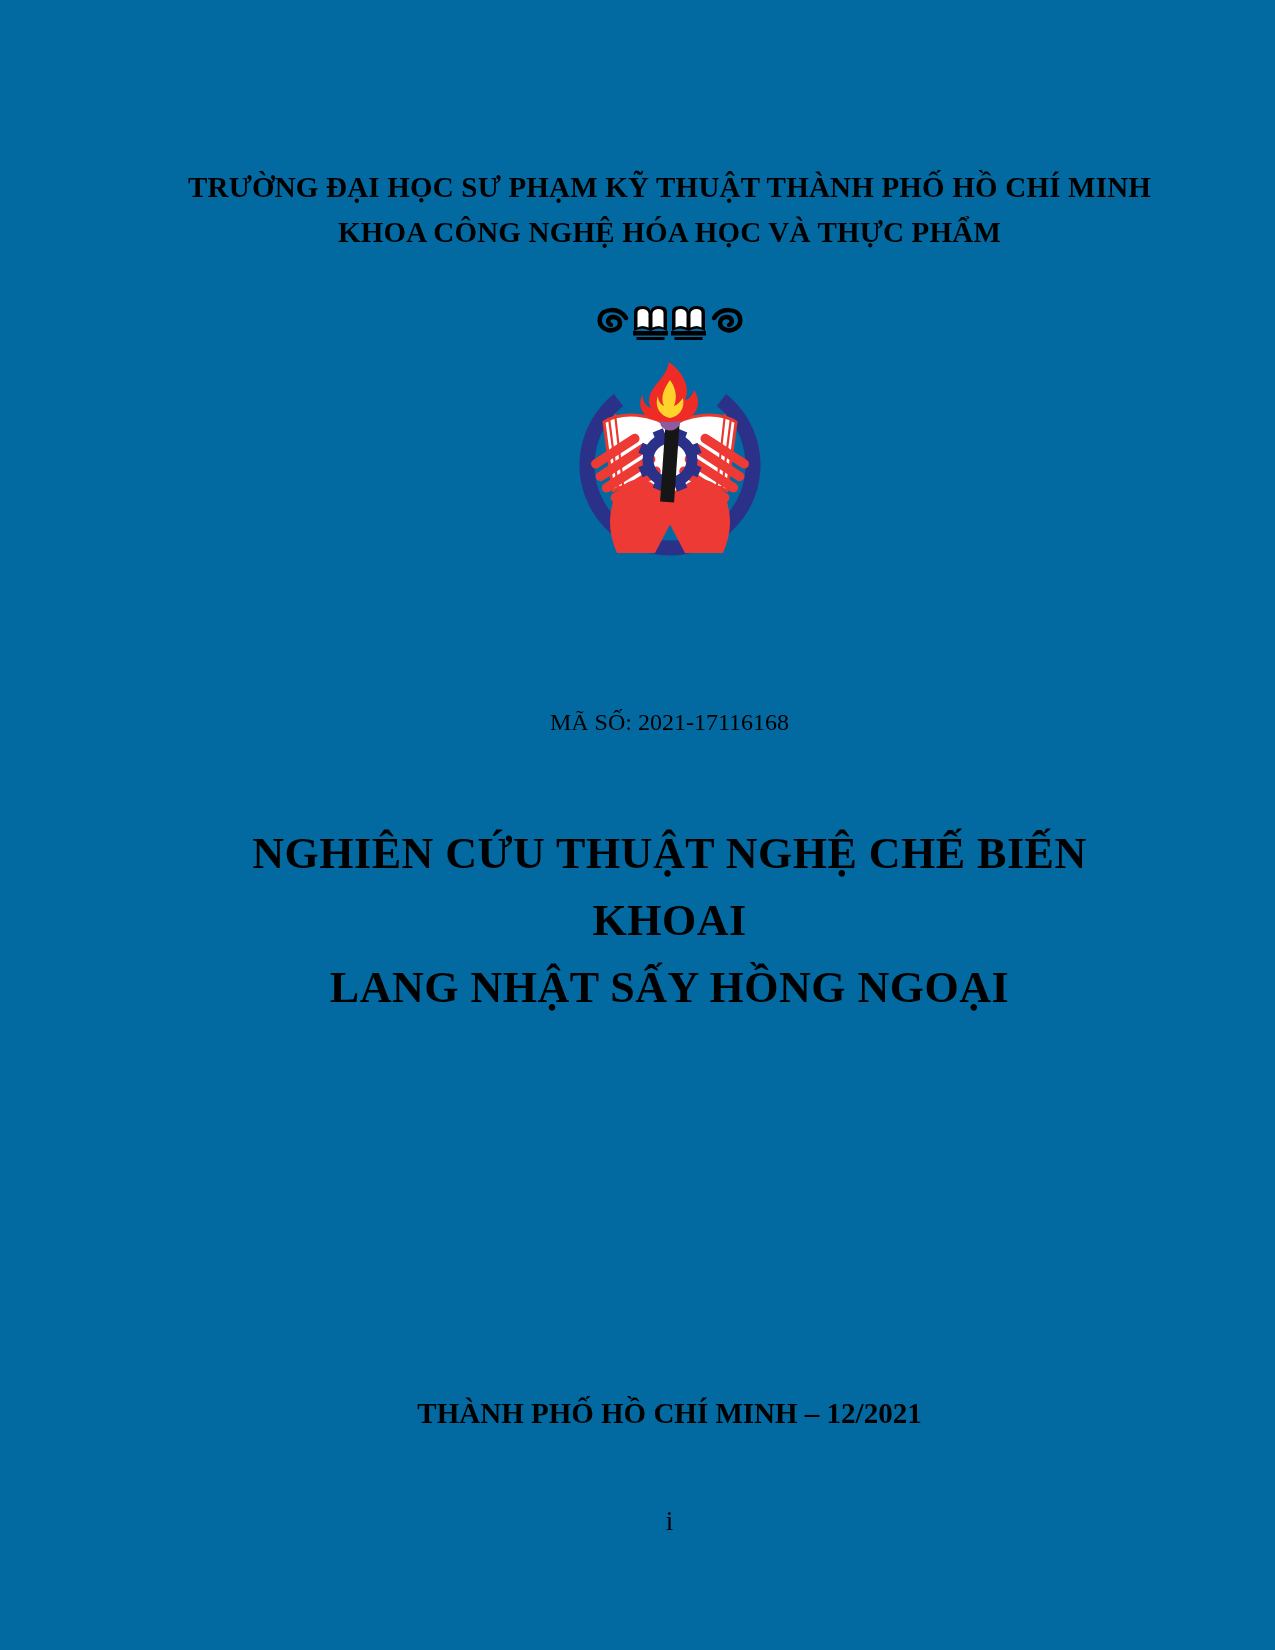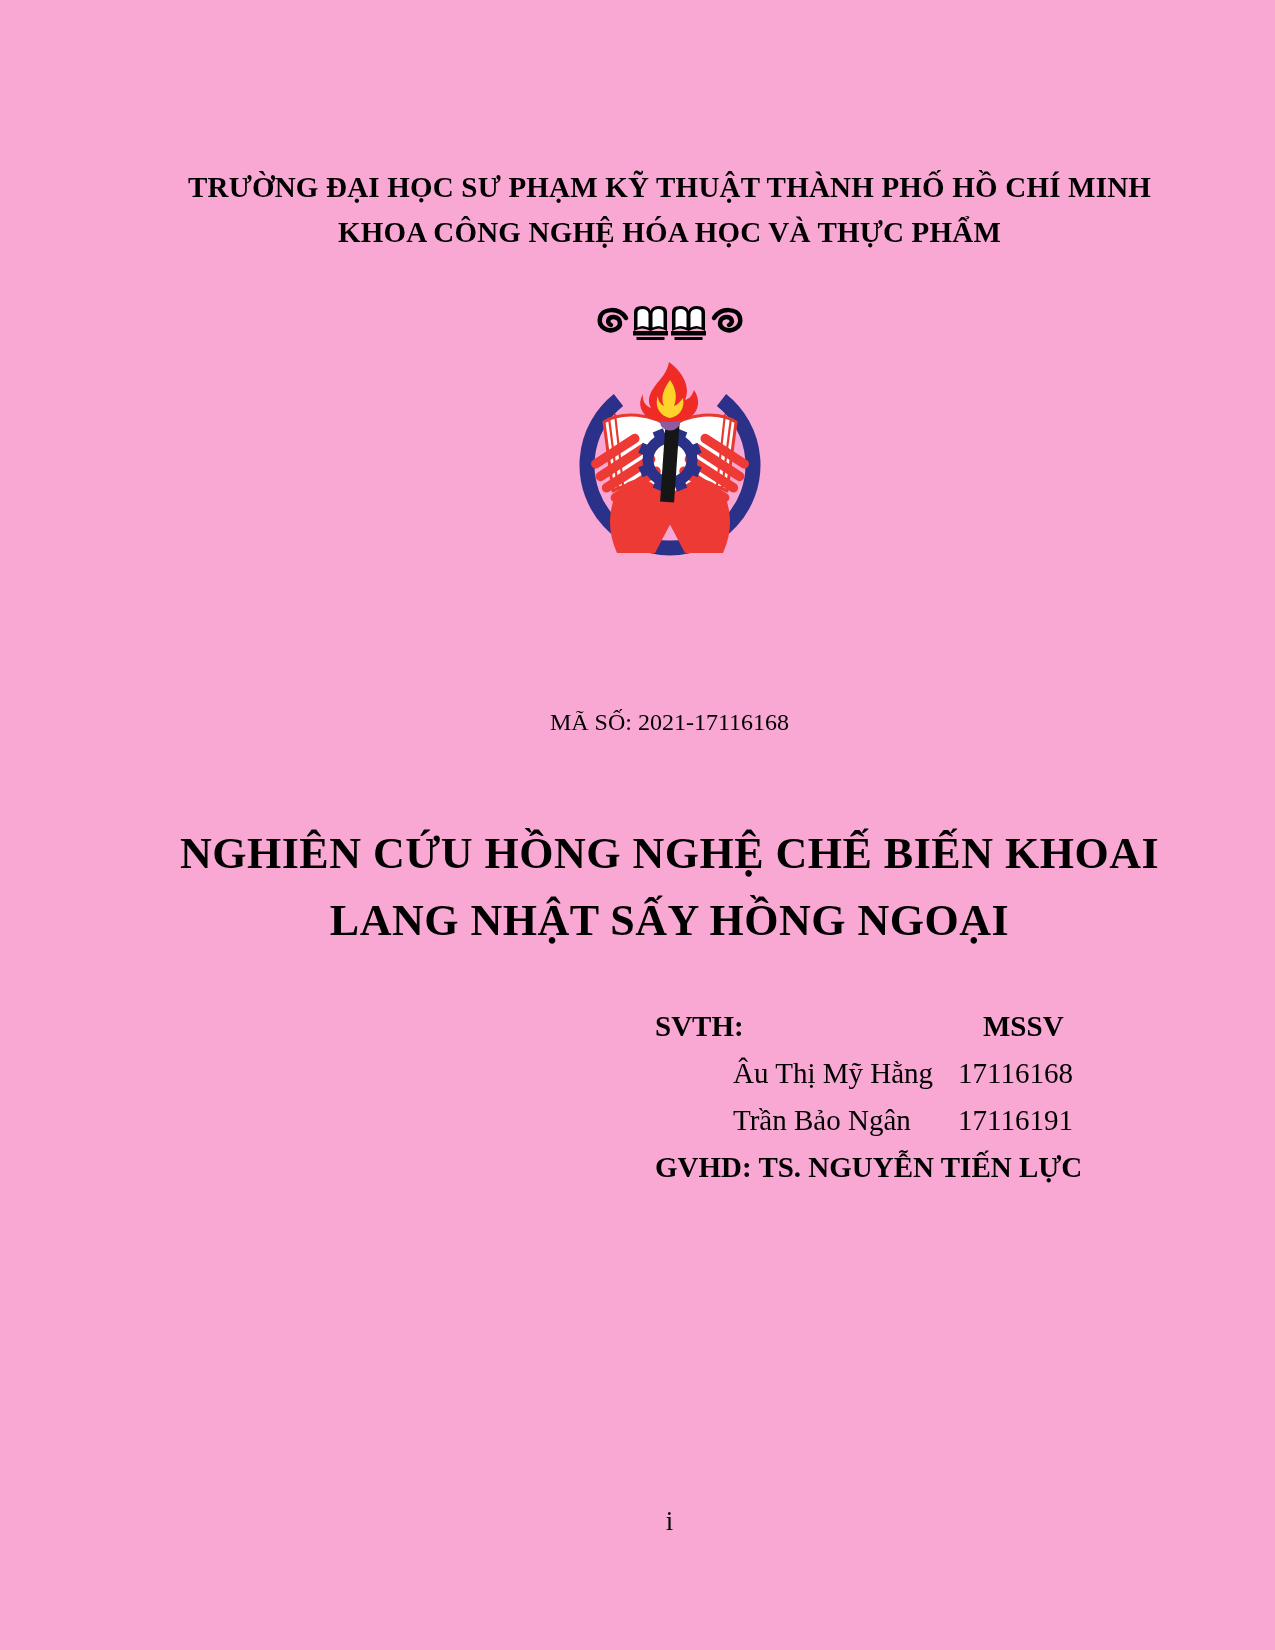--- a/index.html
+++ b/index.html
@@ -1,20 +1,20 @@
 <!DOCTYPE html>
 <html><head>
 <meta charset="utf-8">
 <style>
   html,body{margin:0;padding:0;background:#888;}
   .page{
     position:relative;
     width:1275px;height:1650px;
     margin:0 auto;
-    background:#f9a8d4;
+    background:#0369a1;
     font-family:"Liberation Serif","DejaVu Serif",serif;
     color:#000;
     overflow:hidden;
   }
   .band{position:absolute;left:177px;right:113px;text-align:center;}
   .org-line{font-weight:bold;font-size:29px;line-height:34px;letter-spacing:.2px;}
   #uni-line{top:170px;}
   #fac-line{top:215px;}
   #dep-line{top:260px;}
   #ornament{top:303px;height:42px;}
@@ -121,38 +121,22 @@
 
       <path d="M94,6 C92,17 86,22 80,30 C74,38 72,45 76,52 C70,50 67,44 68,38 C62,48 66,58 76,63 C84,67 106,67 114,62 C124,56 126,44 119,34 C117,40 114,43 110,44 C116,32 108,16 94,6 Z" fill="#ee2b25"></path>
 
       <path d="M95,24 C89,33 85,41 89,50 C85,48 83,44 83,40 C79,50 85,60 95,62 C105,60 110,52 108,42 C105,46 102,49 99,50 C103,40 100,31 95,24 Z" fill="#ffd42a"></path>
     </svg>
   </div>
 
   <div class="band" id="code-line">MÃ SỐ: 2021-17116168</div>
 
   <div class="band" id="title-block">
-    <div>NGHIÊN CỨU HỒNG NGHỆ CHẾ BIẾN KHOAI</div>
+    <div>NGHIÊN CỨU THUẬT NGHỆ CHẾ BIẾN KHOAI</div>
     <div>LANG NHẬT SẤY HỒNG NGOẠI</div>
   </div>
 
-  <div id="info-block">
-    <div class="info-row">
-      <span class="lbl">SVTH:</span>
-      <span class="idhdr">MSSV</span>
-    </div>
-    <div class="info-row">
-      <span class="name">Âu Thị Mỹ Hằng</span>
-      <span class="num">17116168</span>
-    </div>
-    <div class="info-row">
-      <span class="name">Trần Bảo Ngân</span>
-      <span class="num">17116191</span>
-    </div>
-    <div class="info-row">
-      <span class="lbl">GVHD: TS. NGUYỄN TIẾN LỰC</span>
-    </div>
-  </div>
 
+  <div class="band" id="city-line">THÀNH PHỐ HỒ CHÍ MINH – 12/2021</div>
 
   <div class="band" id="page-num">i</div>
 
 </div>
 
 </body></html>

